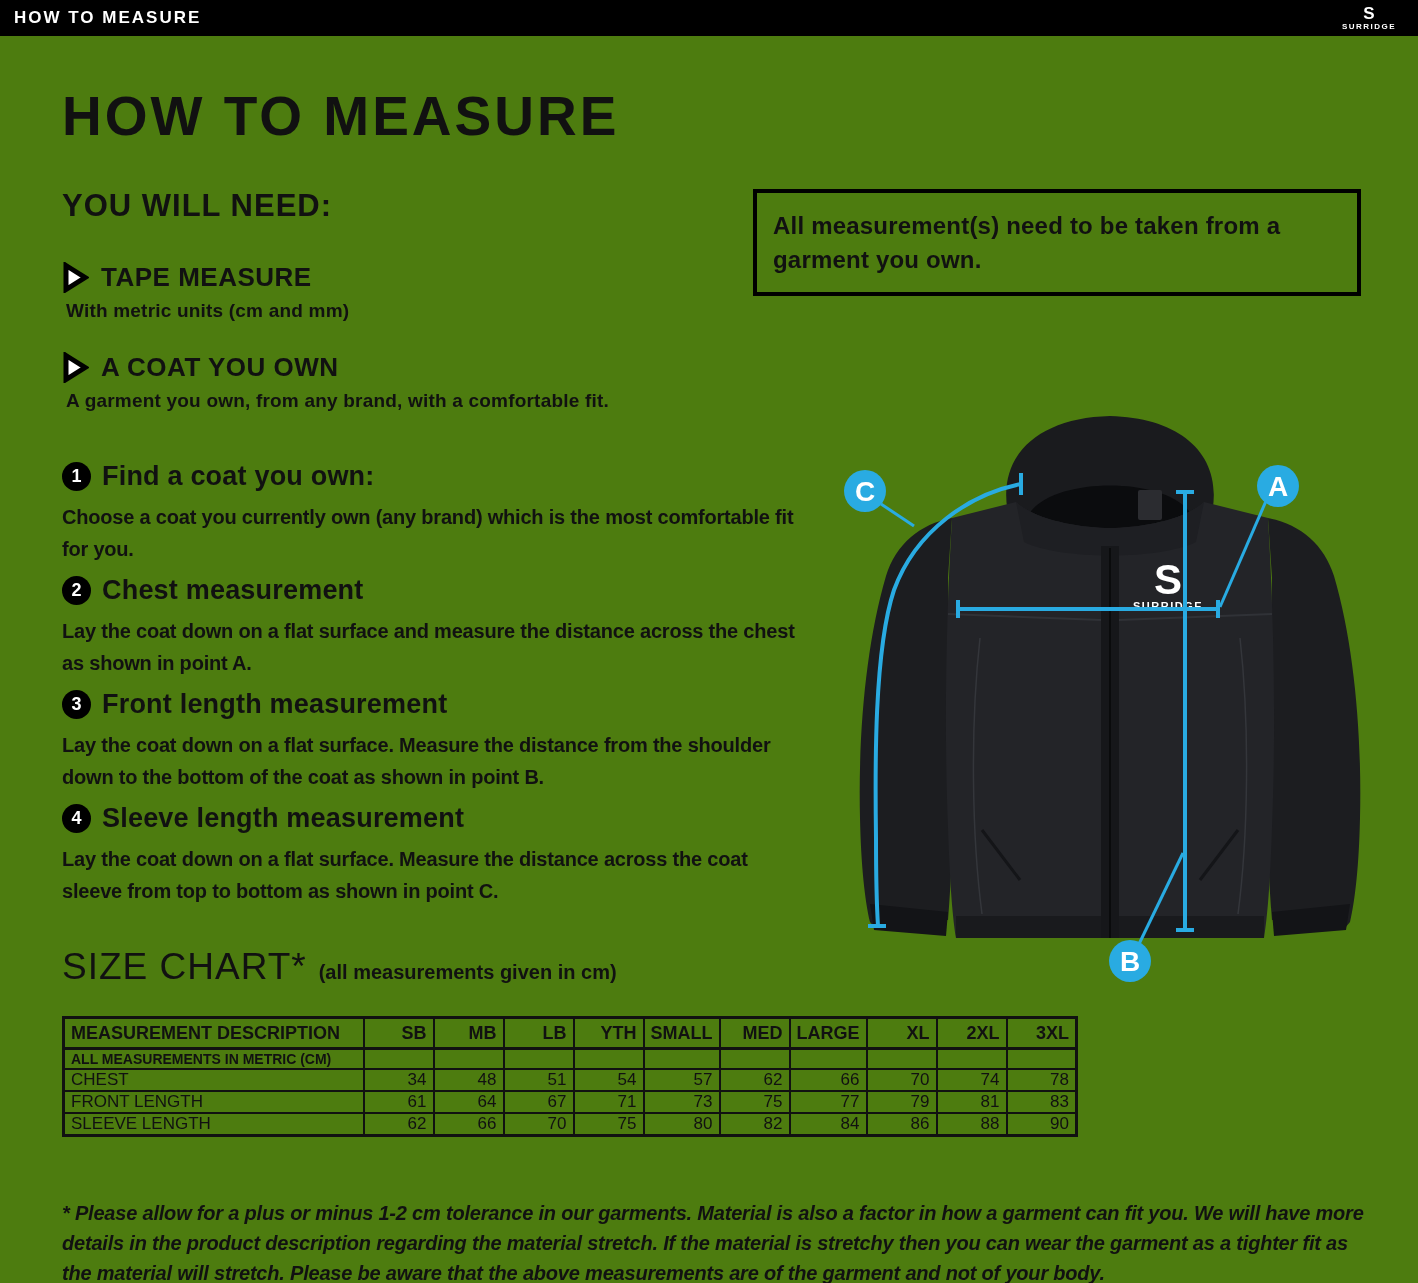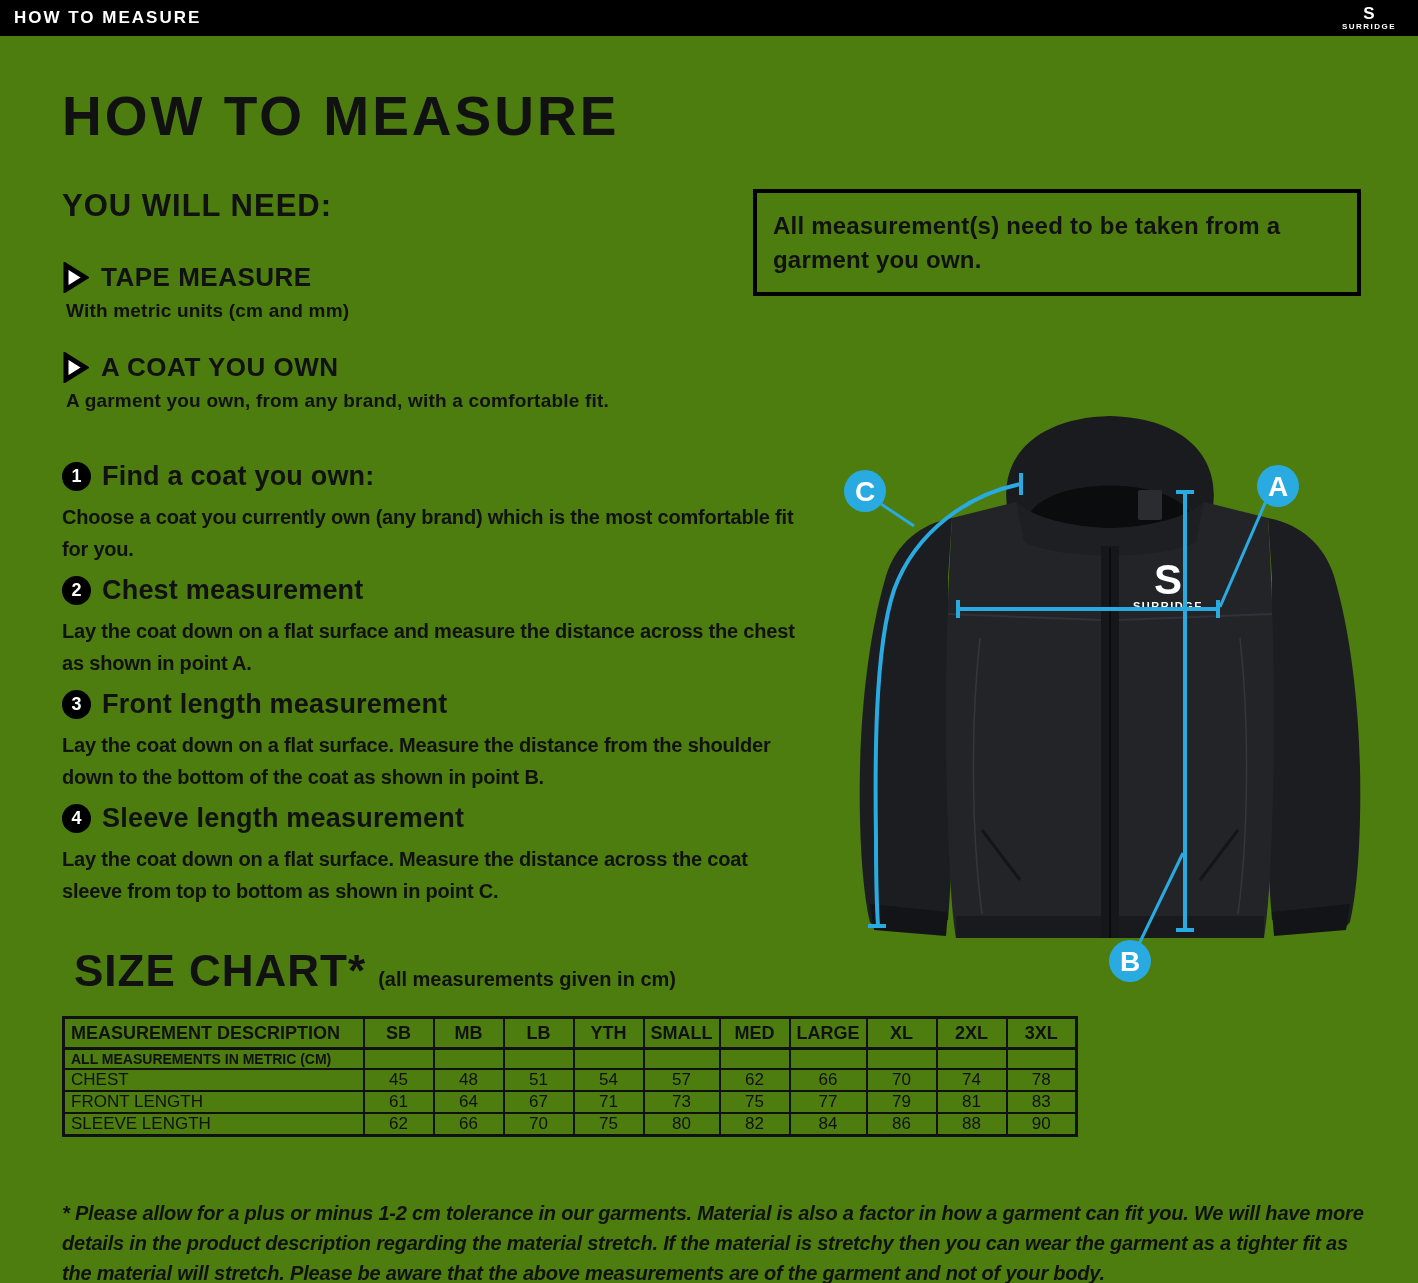--- a/index.html
+++ b/index.html
@@ -42,31 +42,31 @@
                 font-size:18px; font-weight:bold; flex:0 0 29px; }
   .step-title { font-size:27px; font-weight:bold; letter-spacing:0.2px; }
   .step-desc { margin-top:9px; font-size:20px; font-weight:bold; line-height:32px;
                letter-spacing:-0.2px; max-width:735px; }
 
   
   .diagram { position:absolute; left:820px; top:398px; width:580px; height:620px; }
 
   
   .size-chart-head { position:absolute; left:62px; top:946px; display:flex; align-items:baseline; gap:12px; }
-  .size-chart-title { font-size:44px; font-weight:bold; letter-spacing:1px;margin-left:12px; }
+  .size-chart-title { font-size:37px; font-weight:normal; letter-spacing:1px; }
   .size-chart-sub { font-size:20px; font-weight:bold; }
 
   table.size-chart { position:absolute; left:62px; top:1016px; border-collapse:collapse;
                      border:3px solid #111; table-layout:fixed; }
   .size-chart th, .size-chart td { border:2px solid #111; text-align:center; padding:0 6px;
                                    height:22px; font-size:17px; font-weight:normal;
                                    white-space:nowrap; overflow:hidden; }
   .size-chart thead th { font-size:18px; font-weight:bold; height:31px; border-bottom:3px solid #111;margin-left:28px; }
   .size-chart .desc-col { width:300px; text-align:left; }
-  .size-chart th:not(.desc-col), .size-chart td:not(.desc-col) { width:70px; }
+  .size-chart th:not(.desc-col), .size-chart td:not(.desc-col) { width:70px;text-align:right; }
   .size-chart .metric-row td { font-weight:bold; font-size:14px; height:20px; }
 
   
   .footnote { position:absolute; left:62px; top:1198px; width:1302px;
               font-size:20px; font-weight:bold; font-style:italic; line-height:30px;
               letter-spacing:-0.2px; }
 </style>
 </head>
 <body>
 
@@ -216,21 +216,21 @@
           <td></td>
           <td></td>
           <td></td>
           <td></td>
           <td></td>
           <td></td>
           <td></td>
         </tr>
         <tr>
           <td class="desc-col">CHEST</td>
-          <td>45</td>
+          <td>34</td>
           <td>48</td>
           <td>51</td>
           <td>54</td>
           <td>57</td>
           <td>62</td>
           <td>66</td>
           <td>70</td>
           <td>74</td>
           <td>78</td>
         </tr>

